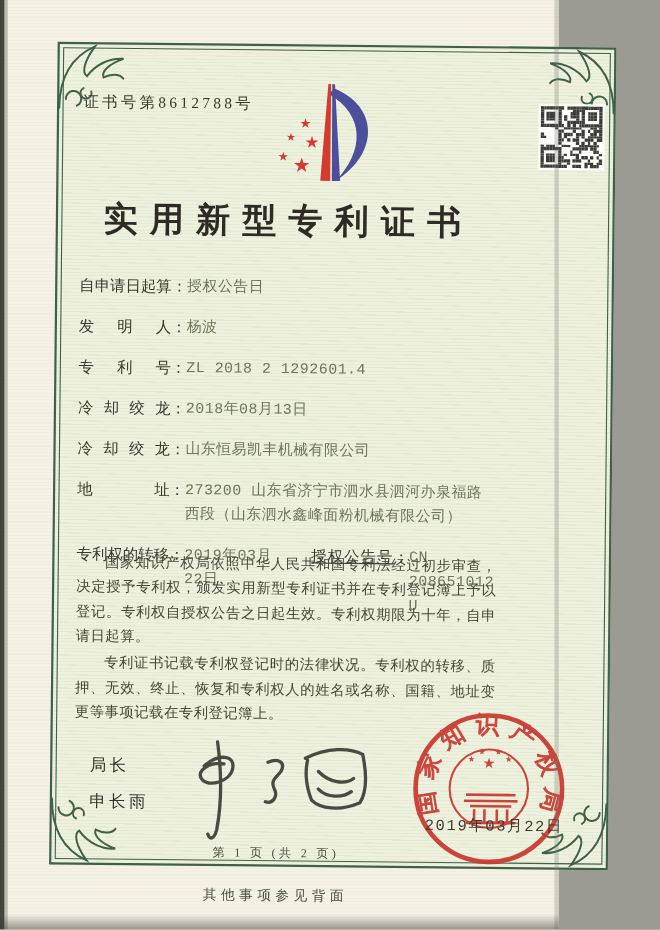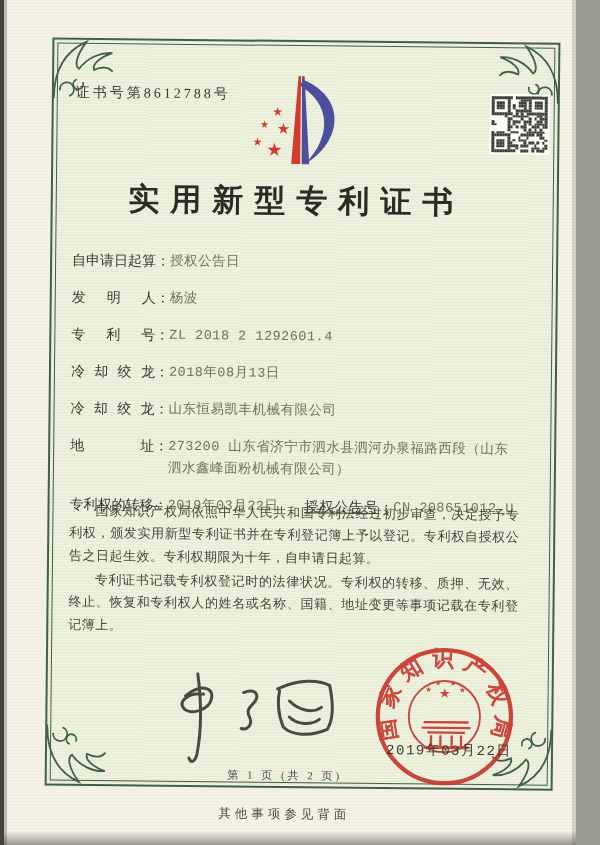--- a/index.html
+++ b/index.html
@@ -1,16 +1,16 @@
 <!DOCTYPE html>
 <html><head>
 <meta charset="utf-8">
 <style>
   html,body{margin:0;padding:0;background:#9b9b94;overflow:hidden;}
-  .scan{position:relative;width:576px;height:845px;background:#bef264;
+  .scan{position:relative;width:508px;height:845px;background:#bef264;
         font-family:"Liberation Serif","DejaVu Serif",serif;color:#37352c;}
   .paper{position:absolute;inset:0;
         background:
           repeating-linear-gradient(180deg, rgba(130,155,110,.05) 0 1px, transparent 1px 3px),
           #f5f2e5;}
   .tilt{position:absolute;inset:0;transform:rotate(.6deg);transform-origin:50% 55%;}
 
   
   .spine{position:absolute;left:0;top:0;width:4px;height:100%;background:#45453e;z-index:9;}
   .spine2{position:absolute;left:4px;top:0;width:3px;height:100%;background:rgba(90,90,82,.35);z-index:9;}
@@ -608,20 +608,24 @@
           <span class="val">CN 208651012 U</span>
         </span>
       </div>
     </div>
 
     <div class="bodytext">
       <p>国家知识产权局依照中华人民共和国专利法经过初步审查，决定授予专利权，颁发实用新型专利证书并在专利登记簿上予以登记。专利权自授权公告之日起生效。专利权期限为十年，自申请日起算。</p>
       <p>专利证书记载专利权登记时的法律状况。专利权的转移、质押、无效、终止、恢复和专利权人的姓名或名称、国籍、地址变更等事项记载在专利登记簿上。</p>
     </div>
 
+    <div class="signoff">
+      <div>局长</div>
+      <div class="dname">申长雨</div>
+    </div>
 
     <svg class="signature" viewBox="0 0 190 100">
       <path d="M28,30 C42,18 56,20 54,32 C52,44 32,50 26,42 C20,34 34,26 46,28 M40,8 C44,36 44,66 40,88 C38,96 34,98 32,92"></path>
       <path d="M86,26 C96,22 102,26 98,34 C94,40 88,42 92,50 C96,58 90,64 84,62"></path>
       <path d="M120,22 C140,12 160,12 172,18 C176,36 176,52 170,62 C152,70 134,68 126,60 C120,46 120,32 122,24 M132,34 C142,44 156,46 164,40 M132,50 C140,58 154,58 162,52"></path>
     </svg>
 
     <svg class="seal" viewBox="0 0 160 160">
       <defs>
           <path id="sealArc" d="M35.8,111 A54,54 0 1 1 124.2,111" fill="none"></path>

